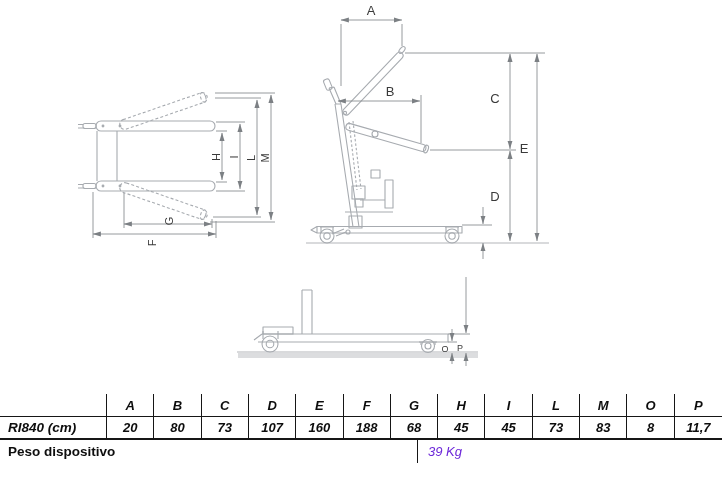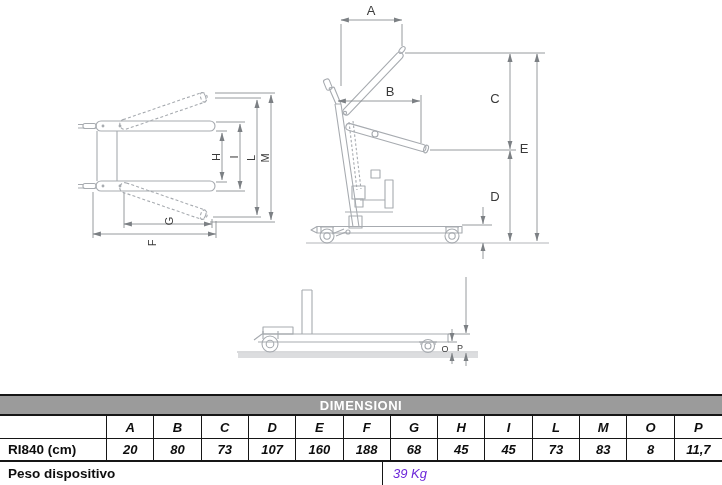--- a/index.html
+++ b/index.html
@@ -15,23 +15,23 @@
   .band{box-sizing:border-box;height:22px;background:#9b9b9b;border-top:2px solid #161616;
         border-bottom:2px solid #161616;color:#ffffff;font-weight:bold;font-size:13px;
         letter-spacing:.5px;display:flex;align-items:center;justify-content:center;}
   .grid{display:grid;grid-template-columns:107px repeat(13,1fr);}
   .cell{box-sizing:border-box;border-right:1px solid #161616;border-bottom:1.6px solid #161616;
         height:23px;display:flex;align-items:center;justify-content:center;
         font-size:13px;font-weight:bold;font-style:italic;color:#0d0d0d;}
   .cell.last{border-right:none;}
   .cell.head-empty{justify-content:flex-start;font-style:normal;}
   .cell.rowhead{justify-content:flex-start;font-style:normal;padding-left:8px;font-size:13.5px;}
-  .vals .cell{border-bottom:2px solid #161616;}
+  .vals .cell{border-bottom:2px solid #161616;font-style:italic;}
   .peso{display:flex;height:23px;}
-  .peso-left{box-sizing:border-box;width:383px;border-right:1.5px solid #161616;
+  .peso-left{box-sizing:border-box;width:418px;border-right:1.5px solid #161616;
         display:flex;align-items:center;padding-left:8px;font-weight:bold;font-size:13.5px;color:#0d0d0d;}
   .peso-right{display:flex;align-items:center;padding-left:10px;font-style:italic;
         font-size:13px;color:#6d28d9;}
 </style>
 </head>
 <body>
 
 <div class="stage">
 
 <svg width="722" height="392" viewBox="0 0 722 392">
@@ -186,21 +186,20 @@
   <text class="dimlbl-sm" text-anchor="middle" transform="translate(269 158) rotate(-90)">M</text>
   <text class="dimlbl-sm" text-anchor="middle" transform="translate(173 221) rotate(-90)">G</text>
   <text class="dimlbl-sm" text-anchor="middle" transform="translate(156 243) rotate(-90)">F</text>
 
   <text class="dimlbl-xs" x="445" y="352" text-anchor="middle">O</text>
   <text class="dimlbl-xs" x="460" y="351" text-anchor="middle">P</text>
 </svg>
 
 
 <div class="dim-table">
-  <div class="band">DIMENSIONI</div>
 
   <div class="grid">
     <div class="cell head-empty"></div>
     <div class="cell">A</div>
     <div class="cell">B</div>
     <div class="cell">C</div>
     <div class="cell">D</div>
     <div class="cell">E</div>
     <div class="cell">F</div>
     <div class="cell">G</div>

